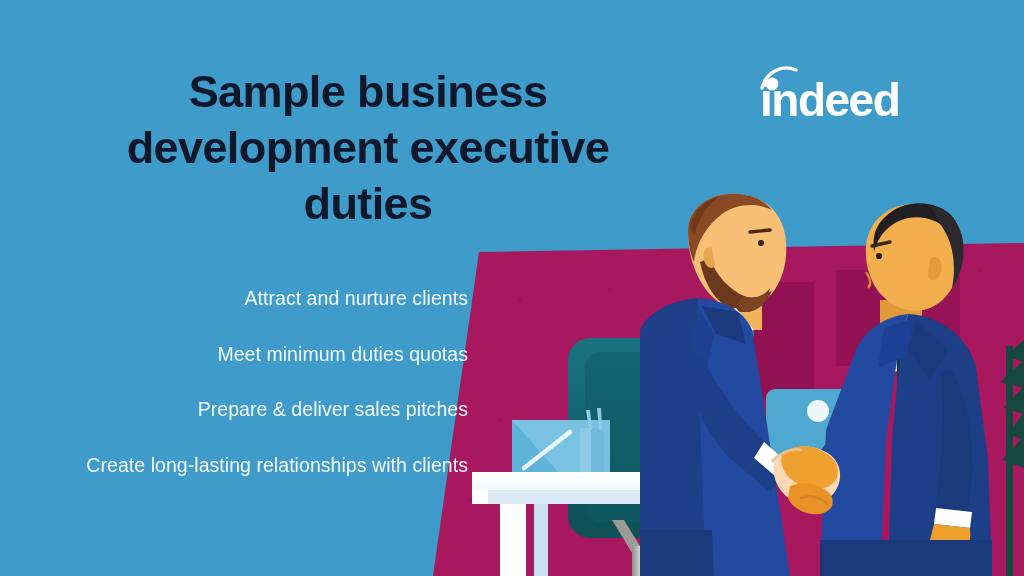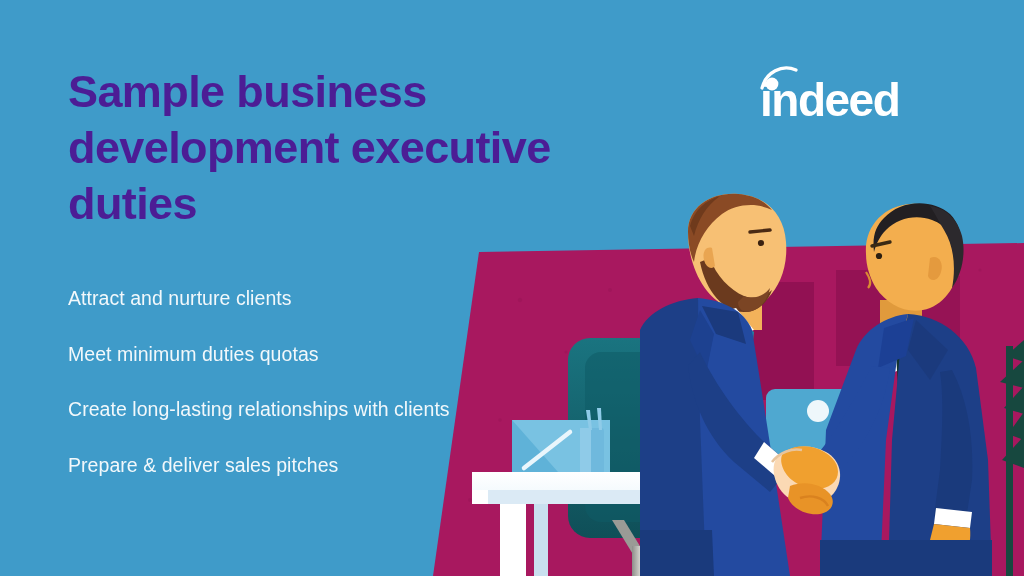--- a/index.html
+++ b/index.html
@@ -39,35 +39,37 @@
   
   #text-col {
     position: absolute;
     left: 68px;
     top: 64px;
     width: 600px;
     z-index: 30;
   }
   #title {
     margin: 0;
-    color: #4c1d95;
+    color: #0f172a;
     font-size: 45px;
     line-height: 1.24;
     font-weight: 700;
     letter-spacing: -0.6px;
     max-width: 600px;
+    text-align: center;
   }
   #bullets {
     list-style: none;
     margin: 0;
     padding: 0;
     position: absolute;
     left: 0;
     top: 222px;
     width: 400px;
+    text-align: right;
   }
   #bullets li {
     color: #f2f8fb;
     font-size: 19.5px;
     line-height: 1.32;
     font-weight: 400;
     margin-bottom: 30px;
     letter-spacing: 0.05px;
   }
   #bullets li:last-child { margin-bottom: 0; }
@@ -283,18 +285,18 @@
 
     <text x="2" y="54" font-family="Liberation Sans, sans-serif" font-size="46" font-weight="700" fill="#ffffff" letter-spacing="-1.5">indeed</text>
   </svg>
 
   <div id="text-col">
     <h1 id="title">Sample business development executive duties</h1>
 
     <ul id="bullets">
       <li>Attract and nurture clients</li>
       <li>Meet minimum duties quotas</li>
+      <li>Prepare &amp; deliver sales pitches</li>
       <li>Create long-lasting relationships with clients</li>
-      <li>Prepare &amp; deliver sales pitches</li>
     </ul>
   </div>
 
 </div>
 
 </body></html>

